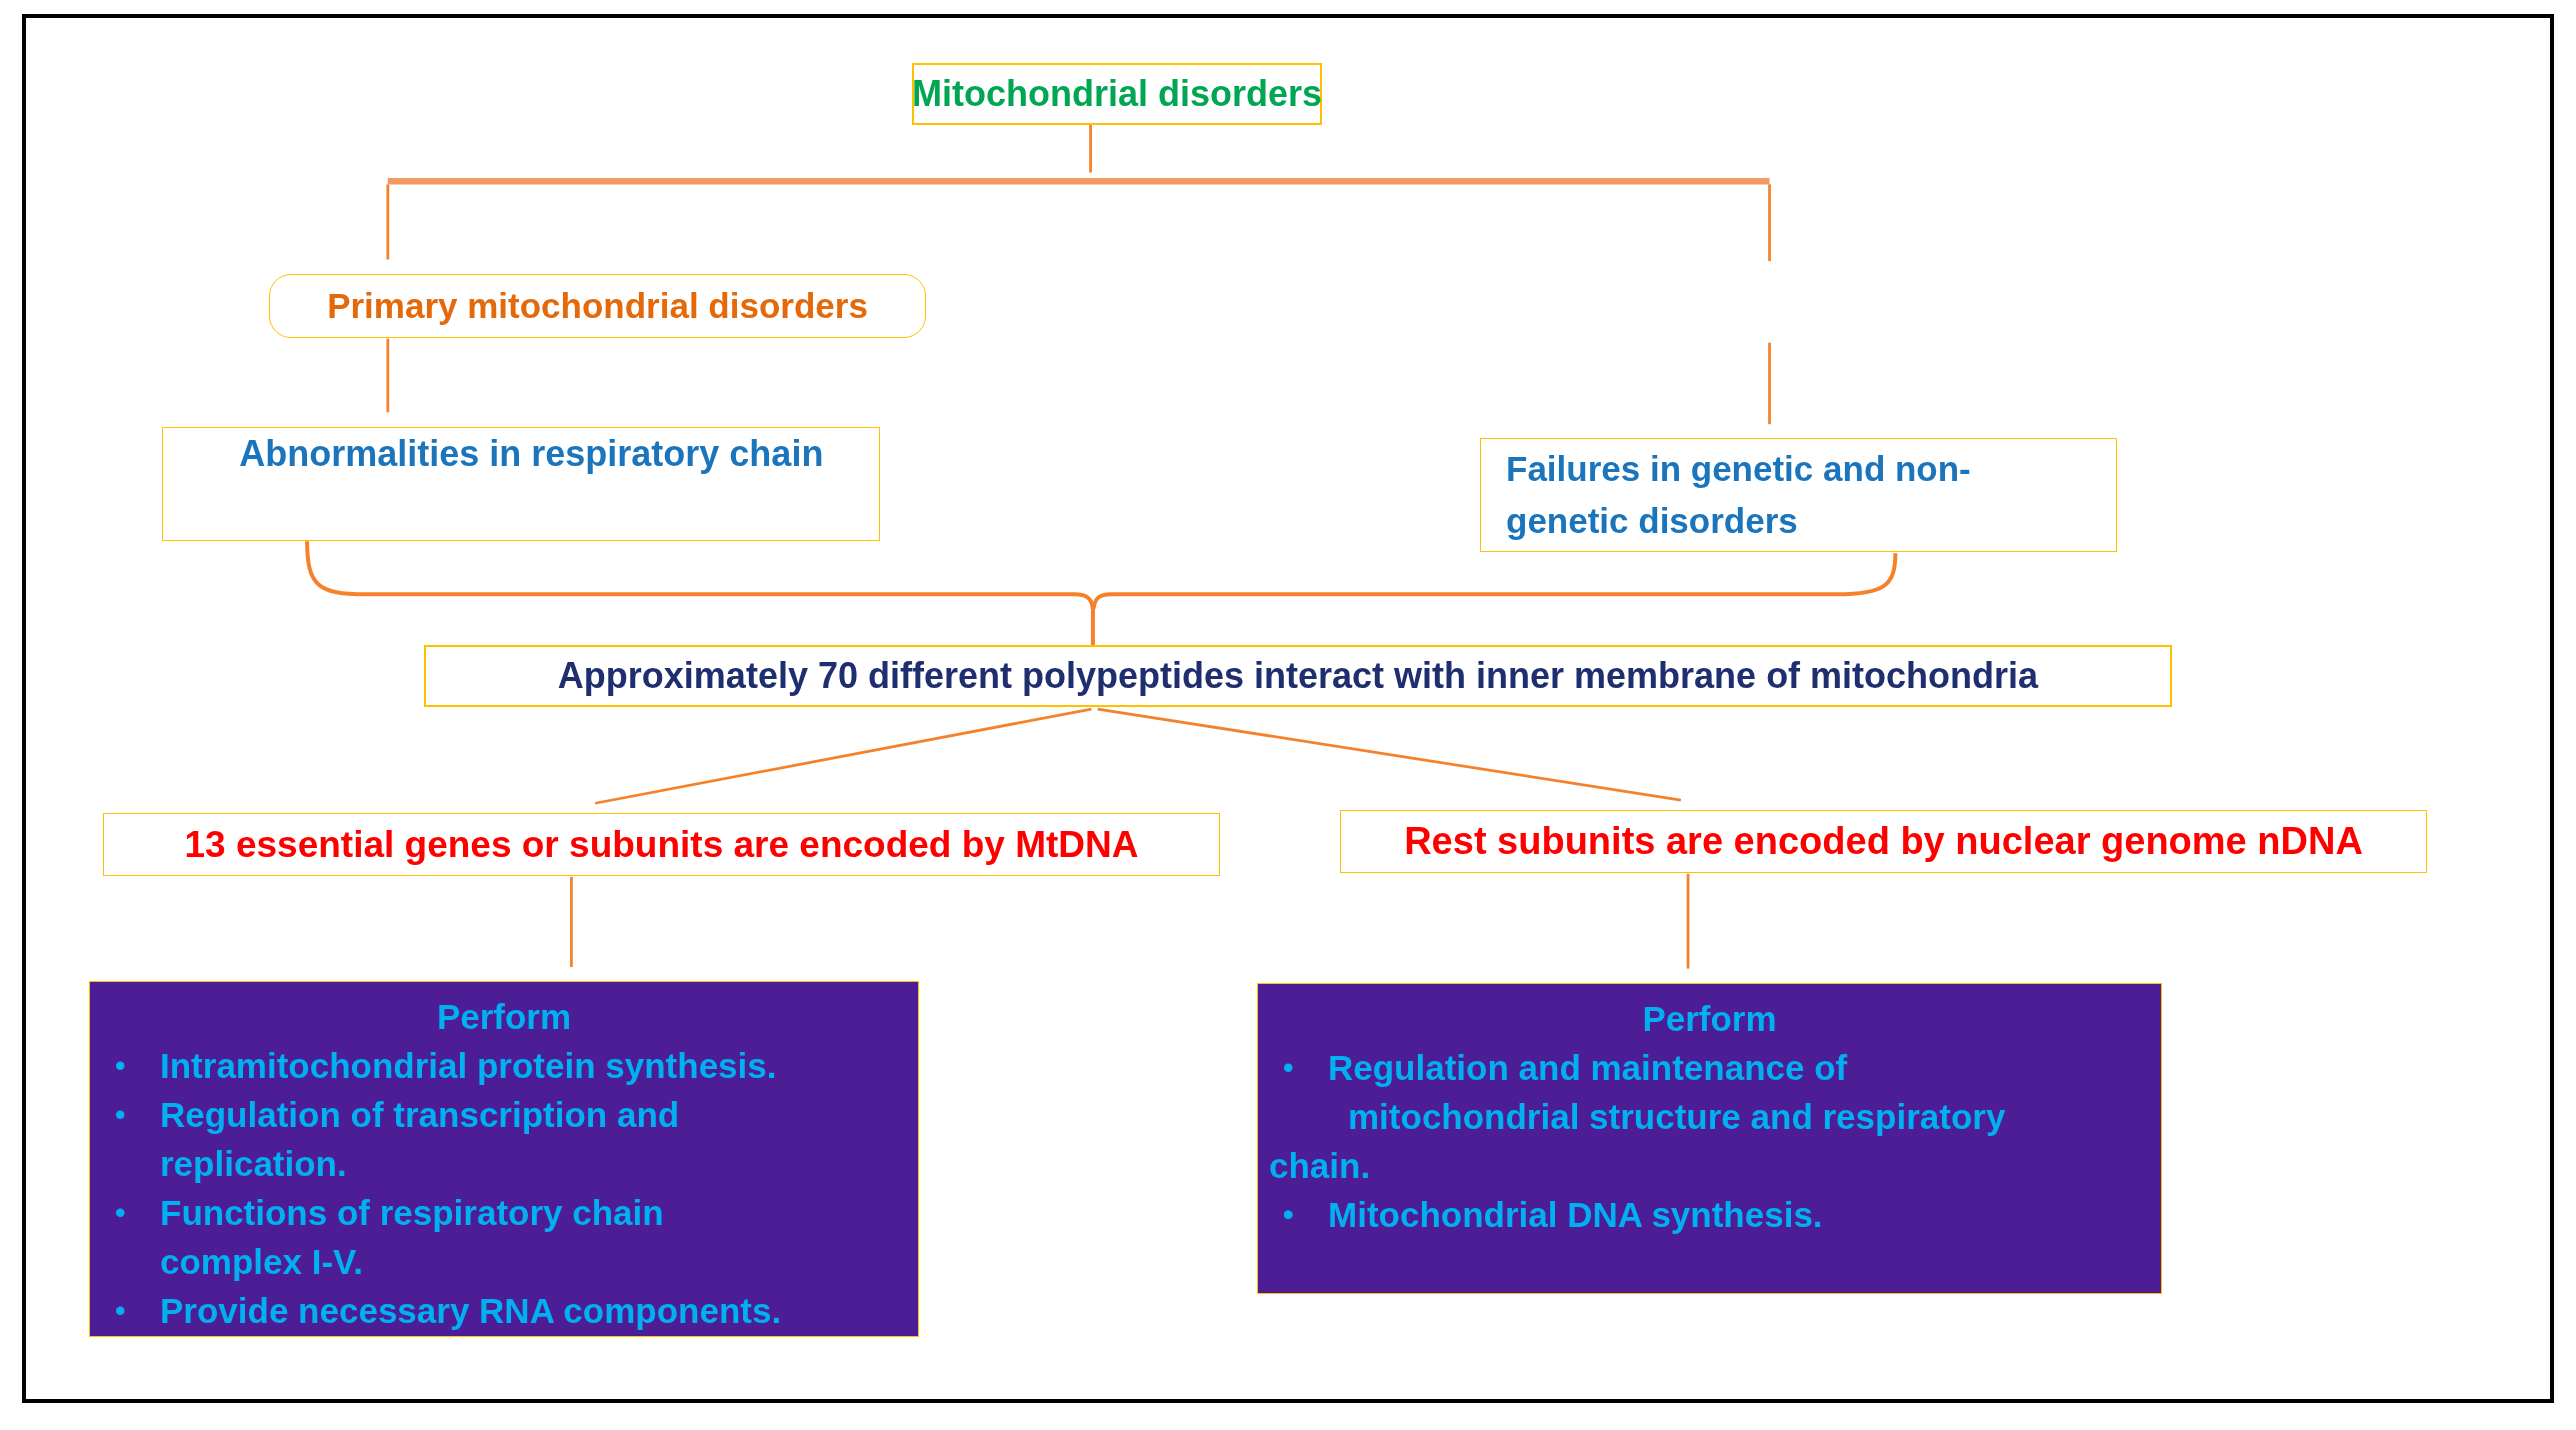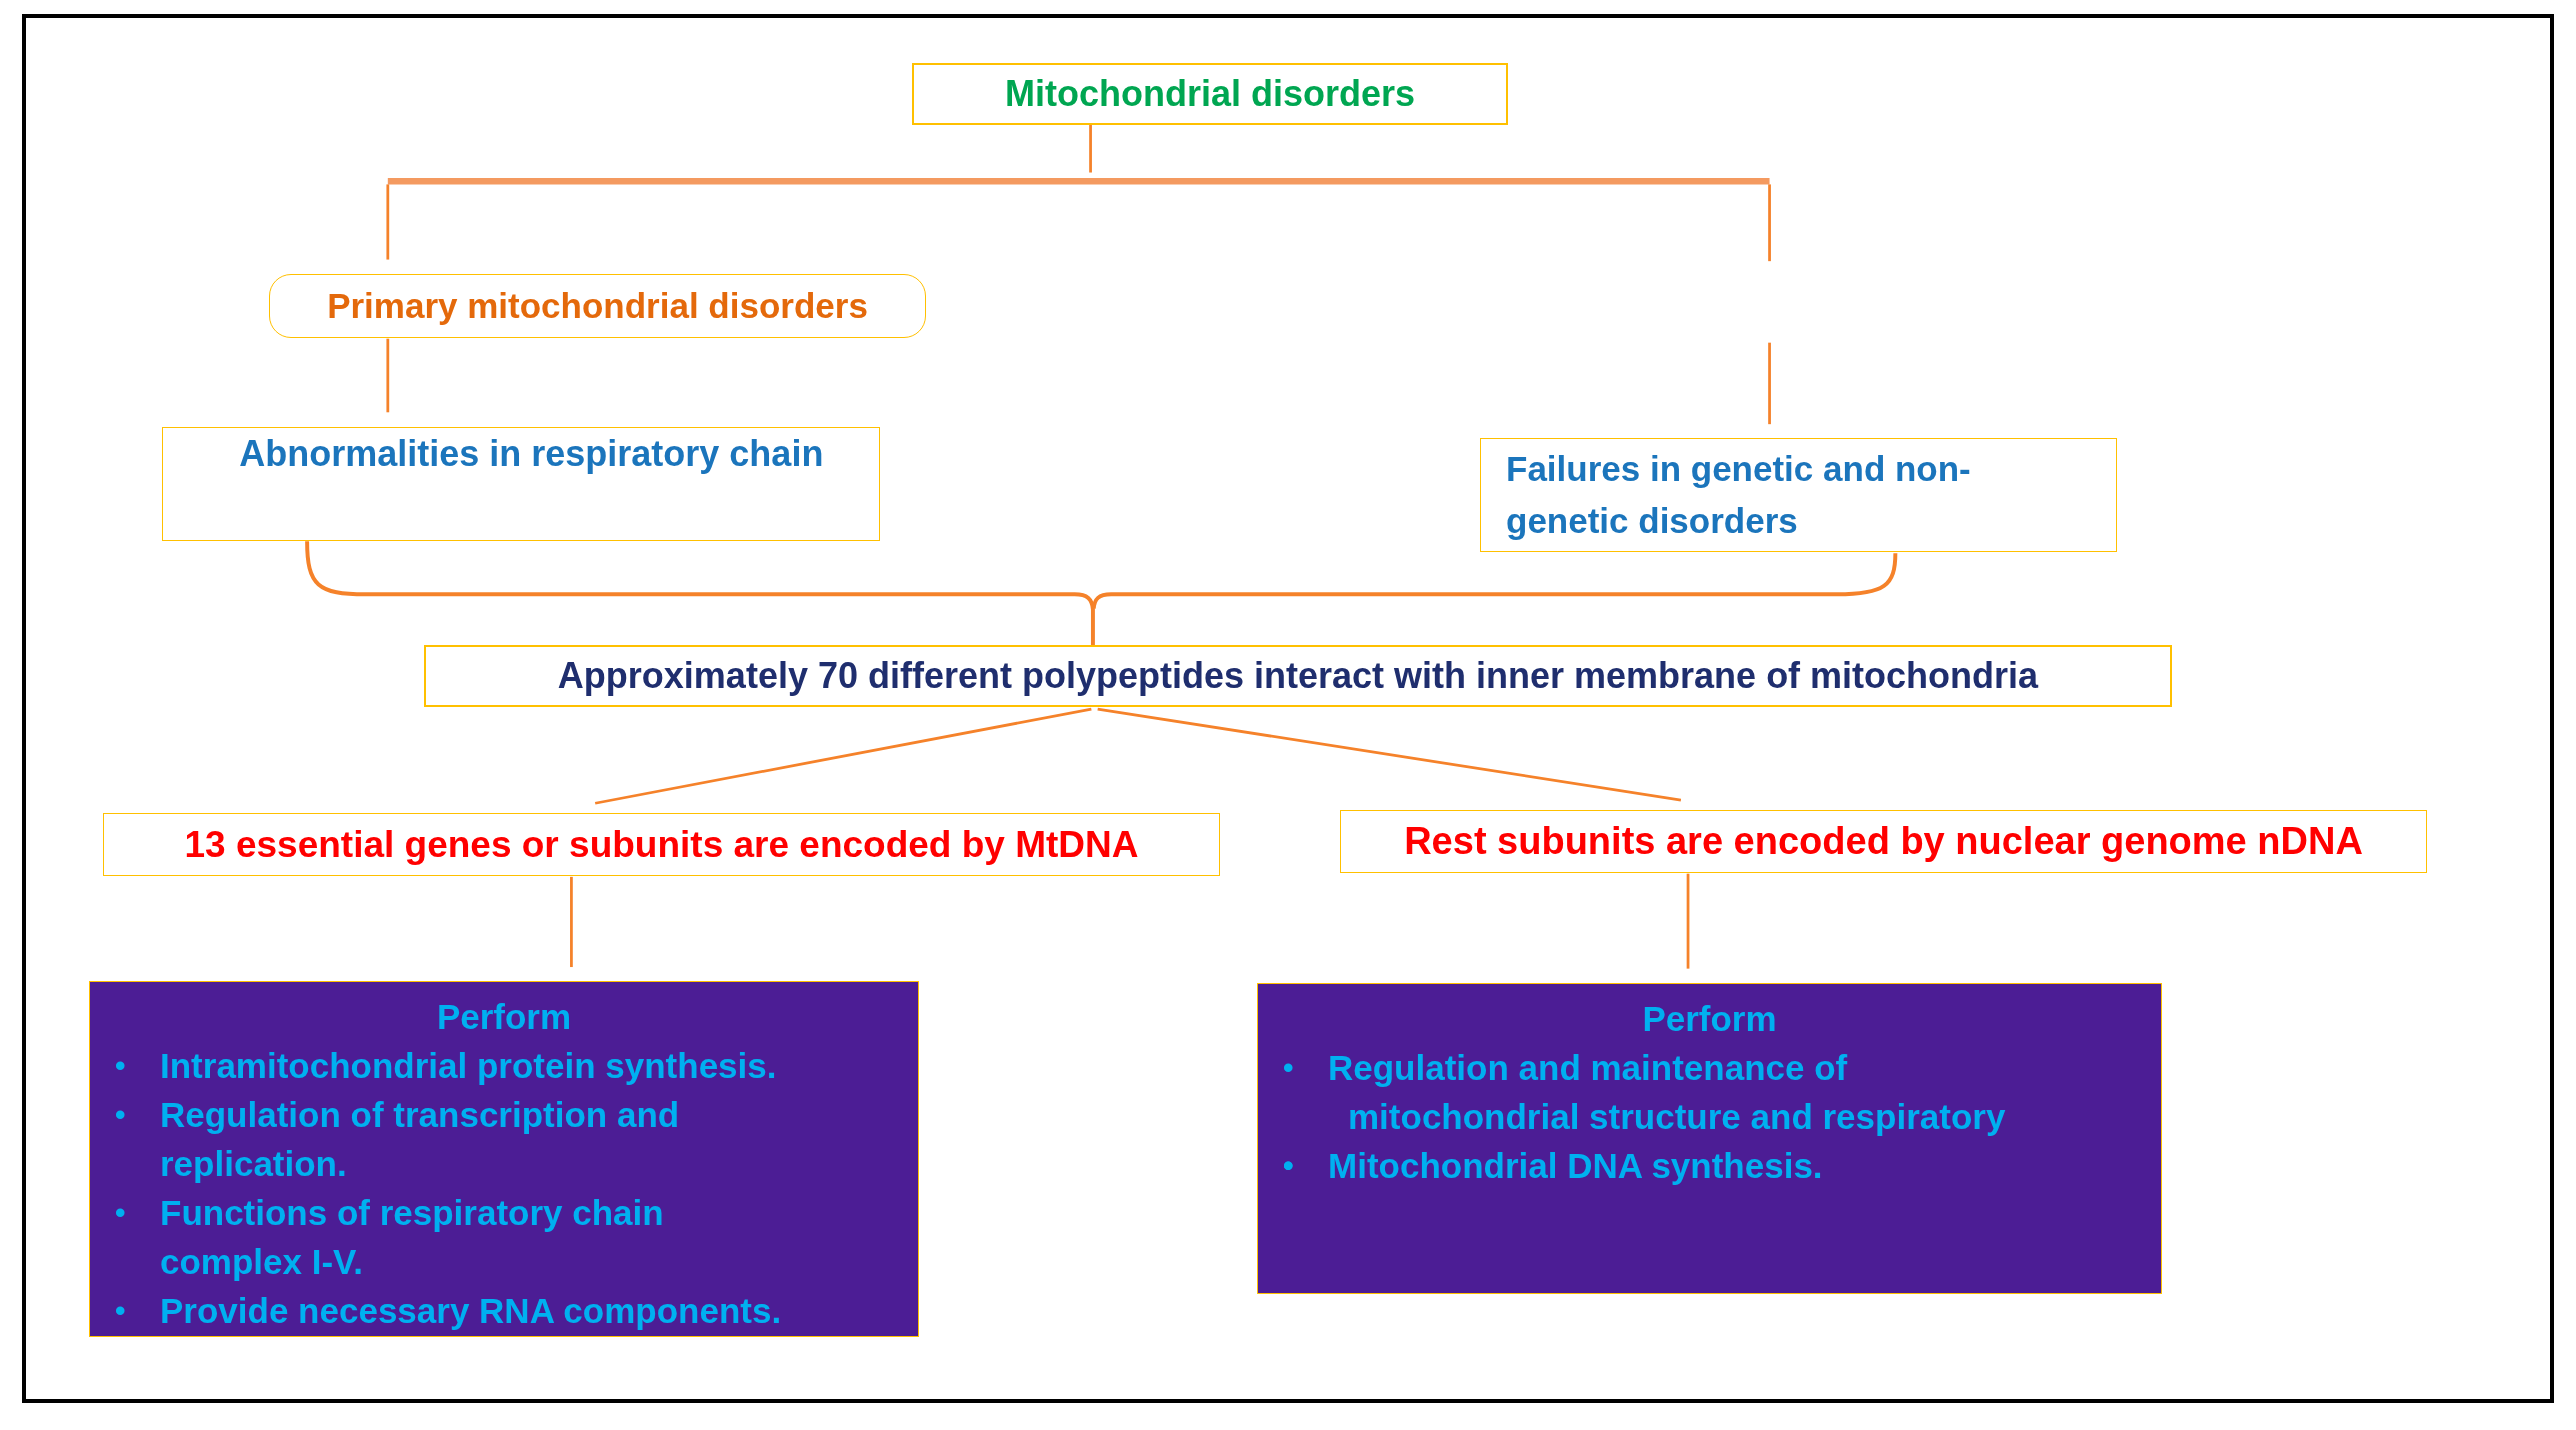--- a/index.html
+++ b/index.html
@@ -21,21 +21,21 @@
   .ln{stroke:var(--arrow); stroke-width:3.5;}
   .mid{stroke:var(--arrow); stroke-width:5;}
   .thick{stroke:var(--arrow-light); stroke-width:8;}
   .ahp{fill:var(--arrow); stroke:none;}
   .node{
     position:absolute; box-sizing:border-box; background:#ffffff;
     border:2.4px solid var(--gold); display:flex; align-items:center;
     font-weight:bold; white-space:nowrap;
   }
   .center{justify-content:center; text-align:center;}
-  .node-root{left:912px; top:63px; width:596px; height:62px; font-size:36px; color:var(--green);}
+  .node-root{left:912px; top:63px; width:410px; height:62px; font-size:36px; color:var(--green);}
   .node-primary{left:269px; top:274px; width:657px; height:64px; font-size:35px; color:var(--orange); border-width:1.6px;border-radius:22px;}
   .node-secondary{left:1520px; top:279px; width:745px; height:63px; font-size:35px; color:var(--orange); border-width:1.6px;}
   .node-abnorm{left:162px; top:427px; width:718px; height:114px; font-size:36px; color:var(--blue);
                border-width:1.6px; flex-direction:row; align-items:flex-start; justify-content:center;
                padding-left:20.6px; line-height:52px;}
   .node-failures{left:1480px; top:438px; width:637px; height:114px; font-size:35px; color:var(--blue);
                border-width:1.6px; flex-direction:column; align-items:flex-start; justify-content:center;
                padding-left:25px; line-height:52px;}
   .node-poly{left:424px; top:645px; width:1748px; height:62px; font-size:36px; color:var(--navy);}
   .node-mtdna{left:103px; top:813px; width:1117px; height:63px; font-size:37px; color:var(--red); border-width:1.6px;text-align:right;}
@@ -119,18 +119,19 @@
         <div class="pline ind-hang"><span>complex I-V.</span></div>
         <div class="pline"><span class="bdot">•</span><span>Provide necessary RNA components.</span></div>
       </div>
   </div>
 
   <div class="perform perform-right">
     <div class="ptitle">Perform</div>
     <div>
         <div class="pline"><span class="bdot">•</span><span>Regulation and maintenance of</span></div>
         <div class="pline ind-hang2"><span>mitochondrial structure and respiratory</span></div>
+        <div class="pline ind-flush"><span>chain.</span></div>
         <div class="pline"><span class="bdot">•</span></div>
         <div class="pline"><span class="bdot">•</span><span>Mitochondrial DNA synthesis.</span></div>
       </div>
   </div>
 </div>
 
 
 </body></html>

